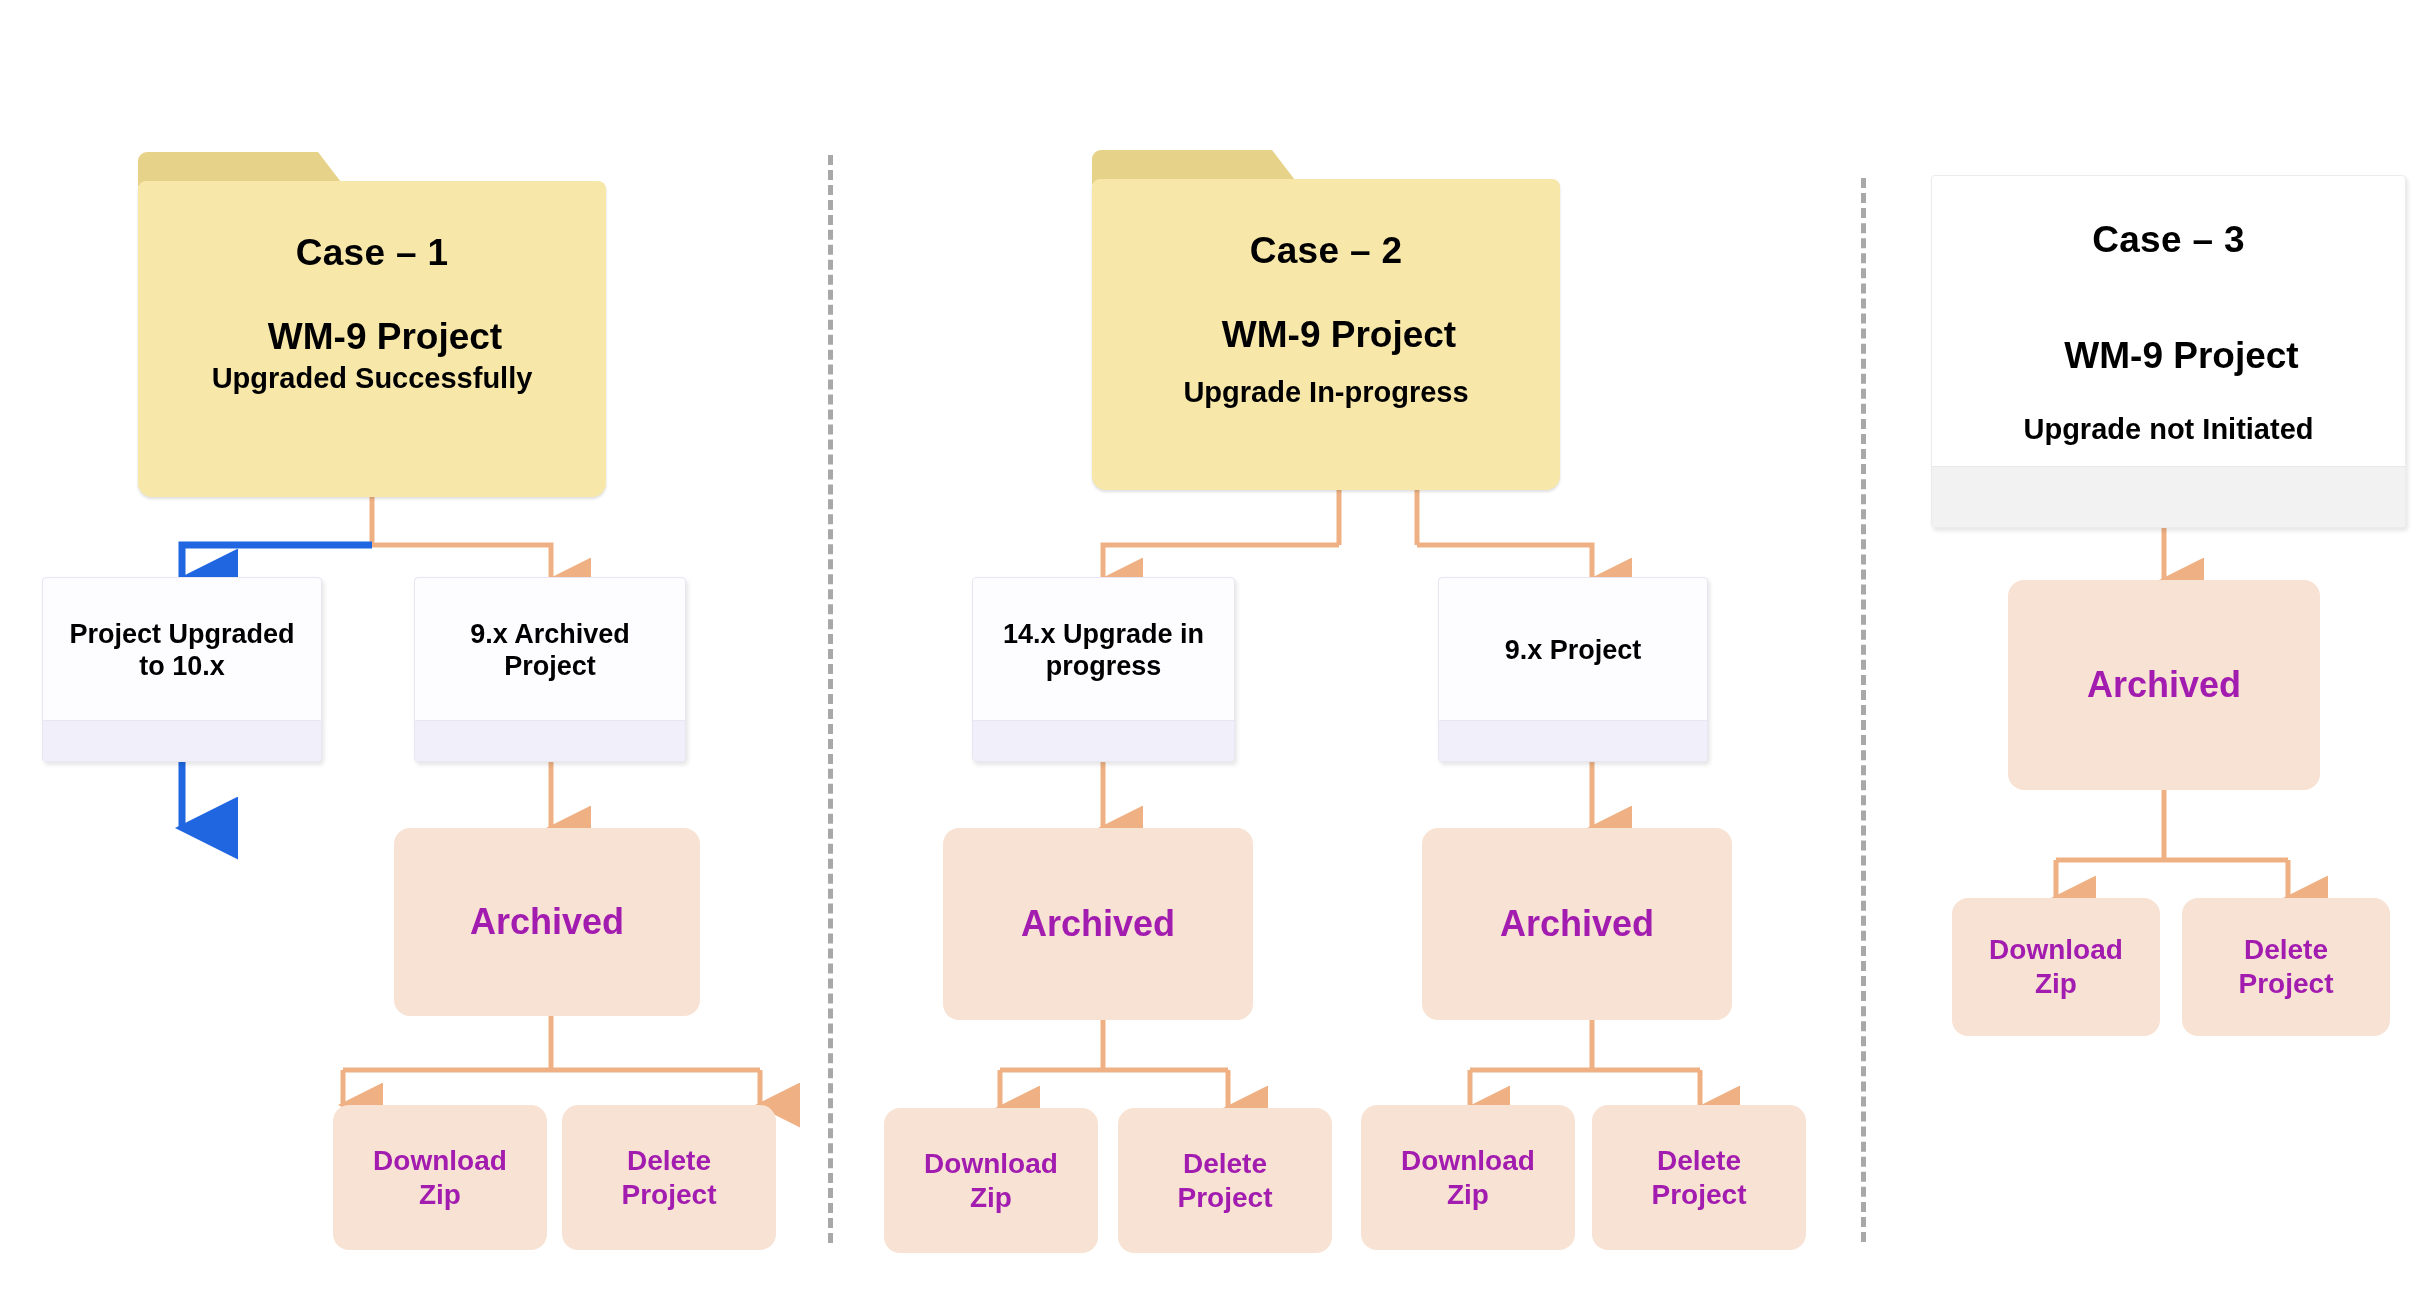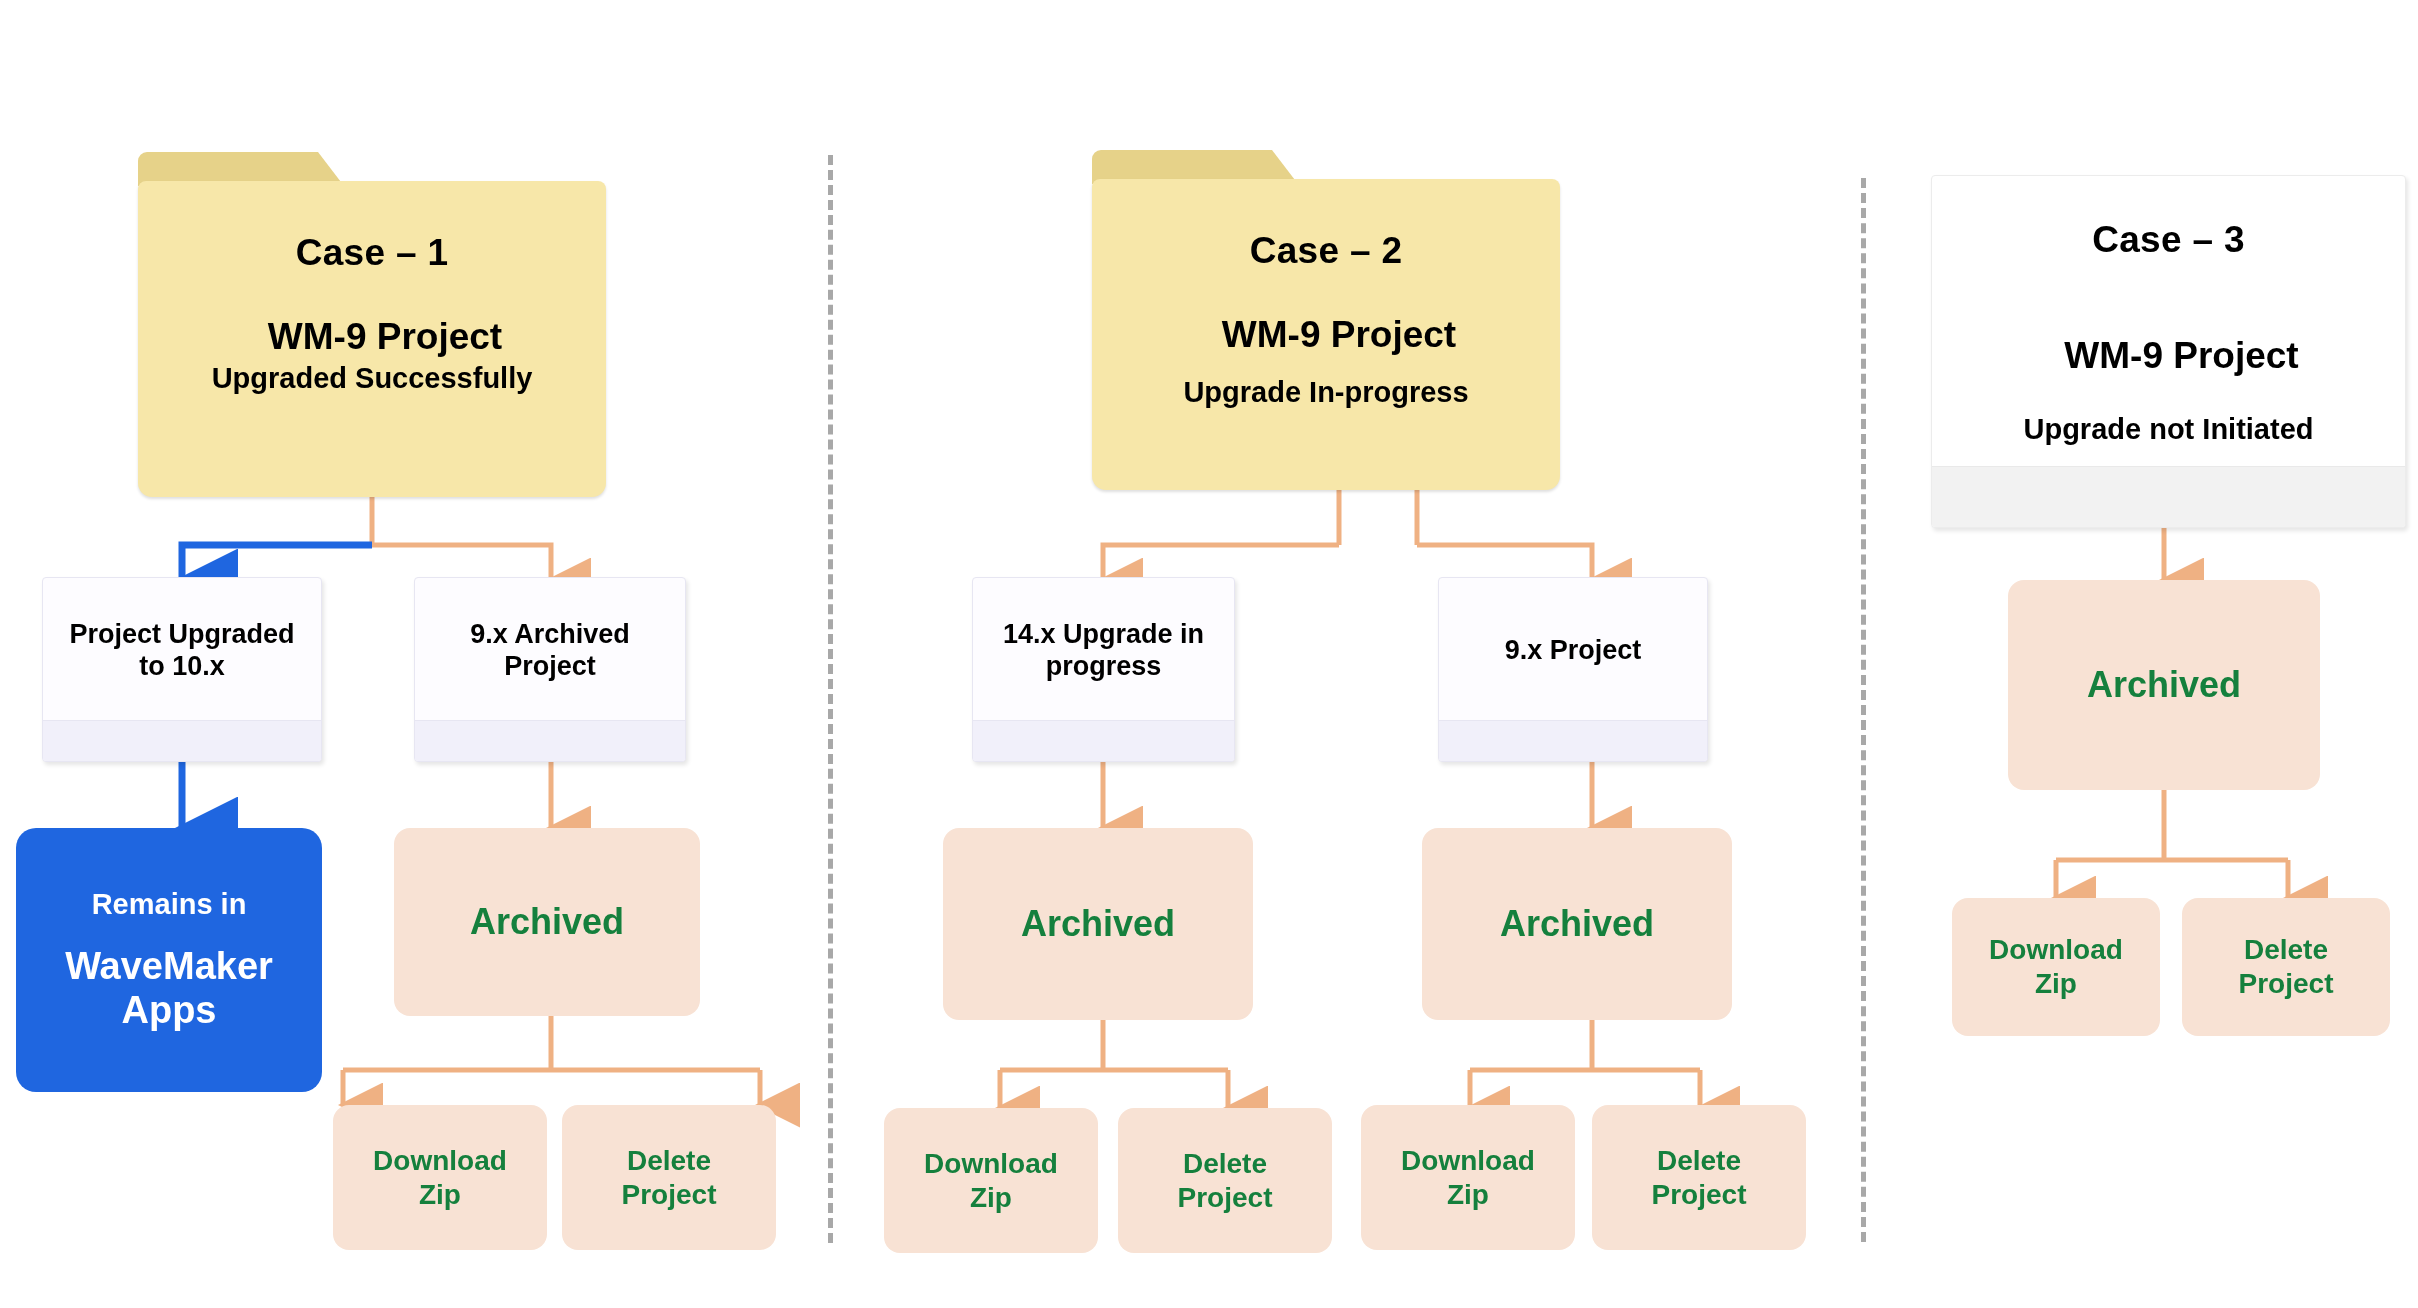--- a/index.html
+++ b/index.html
@@ -36,21 +36,21 @@
   .card .cfoot{position:absolute;left:0;right:0;bottom:0;background:#f1f0fa;border-top:1px solid #e7e6f2;}
   .card .clabel{font-size:27px;font-weight:bold;line-height:1.18;color:#000;}
 
   
   .card.grey .cfoot{background:#f2f2f2;border-top:1px solid #e9e9e9;}
   .card.grey{background:#ffffff;border:1px solid #ececec;}
 
   
   .peach{position:absolute;background:#f8e2d4;border-radius:16px;display:flex;
          align-items:center;justify-content:center;text-align:center;box-sizing:border-box;}
-  .peach .plabel{font-size:36px;font-weight:bold;color:#15803d;line-height:1.15;}
+  .peach .plabel{font-size:36px;font-weight:bold;color:#a21caf;line-height:1.15;}
   .peach.small .plabel{font-size:28px;line-height:1.2;}
 
   
   .blue{position:absolute;background:#1f66e0;border-radius:20px;display:flex;flex-direction:column;
         align-items:center;justify-content:center;text-align:center;box-sizing:border-box;color:#fff;}
   .blue .l1{font-size:29px;font-weight:bold;line-height:1.2;}
   .blue .l2{font-size:38px;font-weight:bold;line-height:1.18;margin-top:22px;}
 
   
   .divider{position:absolute;width:0;border-left:5px dashed #a8a8a8;}
@@ -142,24 +142,20 @@
   <div class="card" style="left:414px;top:577px;width:272px;height:185px;">
     <div class="cbody" style="height:145px;align-items:center;">
       <div class="clabel">
         <span>9.x Archived</span><br>
         <span>Project</span>
       </div>
     </div>
     <div class="cfoot" style="height:40px;"></div>
   </div>
 
-  <div class="blue" style="left:16px;top:828px;width:306px;height:264px;">
-    <div class="l1">Remains in</div>
-    <div class="l2">WaveMaker<br>Apps</div>
-  </div>
 
   <div class="peach" style="left:394px;top:828px;width:306px;height:188px;">
     <div class="plabel">Archived</div>
   </div>
 
   <div class="peach small" style="left:333px;top:1105px;width:214px;height:145px;">
     <div class="plabel">
       <span>Download</span><br>
       <span>Zip</span>
     </div>

